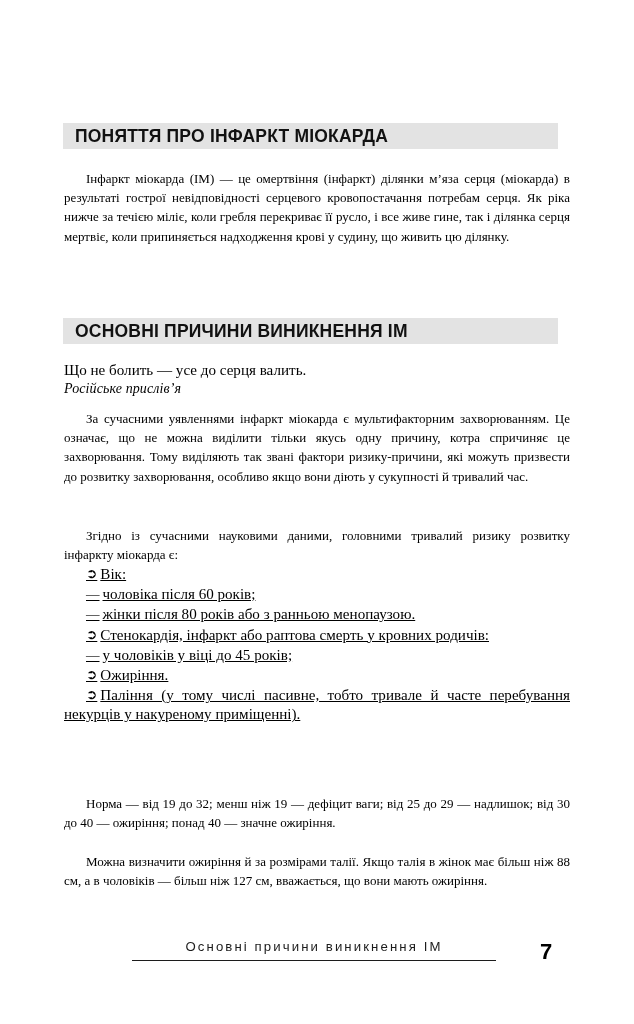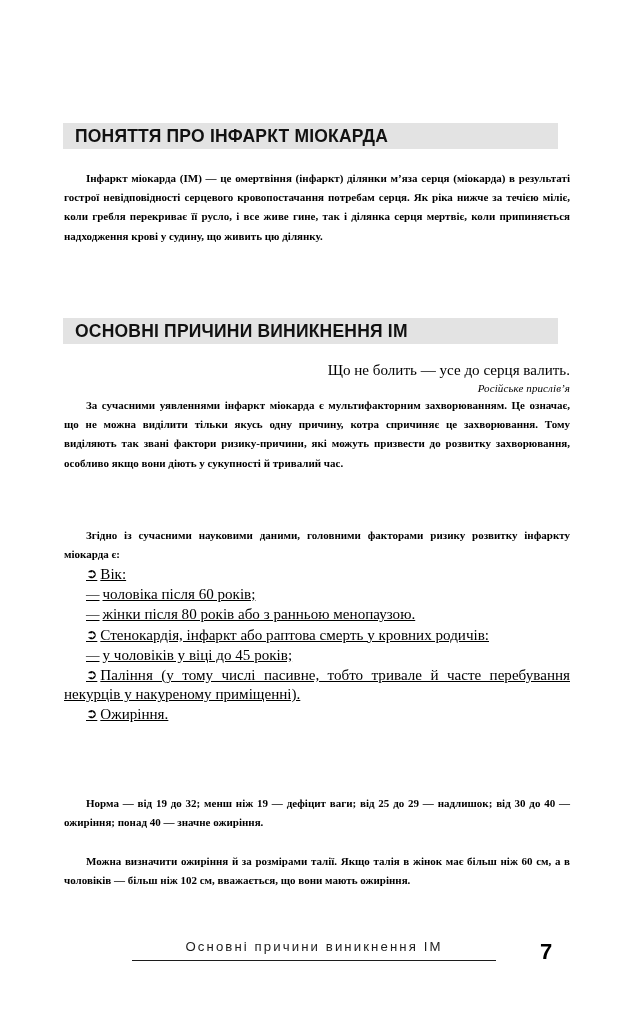--- a/index.html
+++ b/index.html
@@ -47,49 +47,47 @@
   }
 
   #band-1 { top: 93px; }
   #band-2 { top: 288px; }
 
   
   .body-block {
     position: absolute;
     left: 64px;
     width: 506px;
-    font-size: 11px;
+    font-size: 13px;
     line-height: 19.2px;
     text-align: justify;
     text-justify: inter-word;
     hyphens: manual;
-    font-weight: bold;
   }
   .body-block p {
     margin: 0;
     text-indent: 22px;
   }
   .body-block p:last-child { text-align: justify; }
 
   
   .body-block p { text-align-last: left; }
 
   
   .epigraph {
     position: absolute;
     left: 64px;
     width: 506px;
-    text-align: right;
     font-size: 15.1px;
     line-height: 19.2px;
   }
   .epigraph .source {
     display: block;
     font-style: italic;
-    font-size: 11px;
+    font-size: 14px;
     line-height: 15px;
     margin-top: 1px;
     letter-spacing: 0.1px;
   }
 
   
   .list-block {
     position: absolute;
     left: 64px;
     width: 506px;
@@ -165,59 +163,59 @@
 
   <div class="band" id="band-2">
     <div class="band-title">ОСНОВНІ ПРИЧИНИ ВИНИКНЕННЯ ІМ</div>
   </div>
 
   <div class="epigraph" style="top:331px;">
     <span>Що не болить — усе до серця валить.</span>
     <span class="source">Російське прислів’я</span>
   </div>
 
-  <div class="body-block" style="top:366px;">
+  <div class="body-block" style="top:379px;">
     <p>За сучасними уявленнями інфаркт міокарда є мультифакторним захворюванням. Це означає, що не можна виділити тільки якусь одну причину, котра спричиняє це захворювання. Тому виділяють так звані фактори ризику-причини, які можуть призвести до розвитку захворювання, особливо якщо вони діють у сукупності й тривалий час.</p>
   </div>
 
   <div class="body-block" style="top:496px;">
-    <p>Згідно із сучасними науковими даними, головними факторами ризику розвитку інфаркту міокарда є:</p>
+    <p>Згідно із сучасними науковими даними, головними тривалий ризику розвитку інфаркту міокарда є:</p>
   </div>
 
   <div class="list-block" style="top:534px;">
     <div class="li">
       <span class="bullet">➲</span><span>Вік:</span>
     </div>
     <div class="li dash">
       <span class="bullet">—</span><span>чоловіка після 60 років;</span>
     </div>
     <div class="li dash">
       <span class="bullet">—</span><span>жінки після 80 років або з ранньою менопаузою.</span>
     </div>
     <div class="li">
       <span class="bullet">➲</span><span>Стенокардія, інфаркт або раптова смерть у кровних родичів:</span>
     </div>
     <div class="li dash">
       <span class="bullet">—</span><span>у чоловіків у віці до 45 років;</span>
     </div>
     <div class="li">
+      <span class="bullet">➲</span><span>Ожиріння.</span>
+    </div>
+    <div class="li">
       <span class="bullet">➲</span><span>Паління (у тому числі пасивне, тобто тривале й часте перебування некурців у накуреному приміщенні).</span>
-    </div>
-    <div class="li">
-      <span class="bullet">➲</span><span>Ожиріння.</span>
     </div>
   </div>
 
 
   <div class="body-block" style="top:764px;">
     <p>Норма — від 19 до 32; менш ніж 19 — дефіцит ваги; від 25 до 29 — надлишок; від 30 до 40 — ожиріння; понад 40 — значне ожиріння.</p>
   </div>
 
   <div class="body-block" style="top:822px;">
-    <p>Можна визначити ожиріння й за розмірами талії. Якщо талія в жінок має більш ніж 60 см, а в чоловіків — більш ніж 102 см, вважається, що вони мають ожиріння.</p>
+    <p>Можна визначити ожиріння й за розмірами талії. Якщо талія в жінок має більш ніж 88 см, а в чоловіків — більш ніж 127 см, вважається, що вони мають ожиріння.</p>
   </div>
 
   <div class="footer">
     <div class="footer-label">Основні причини виникнення ІМ</div>
     <div class="footer-rule"></div>
     <div class="footer-page">7</div>
   </div>
 
 </div>
 

